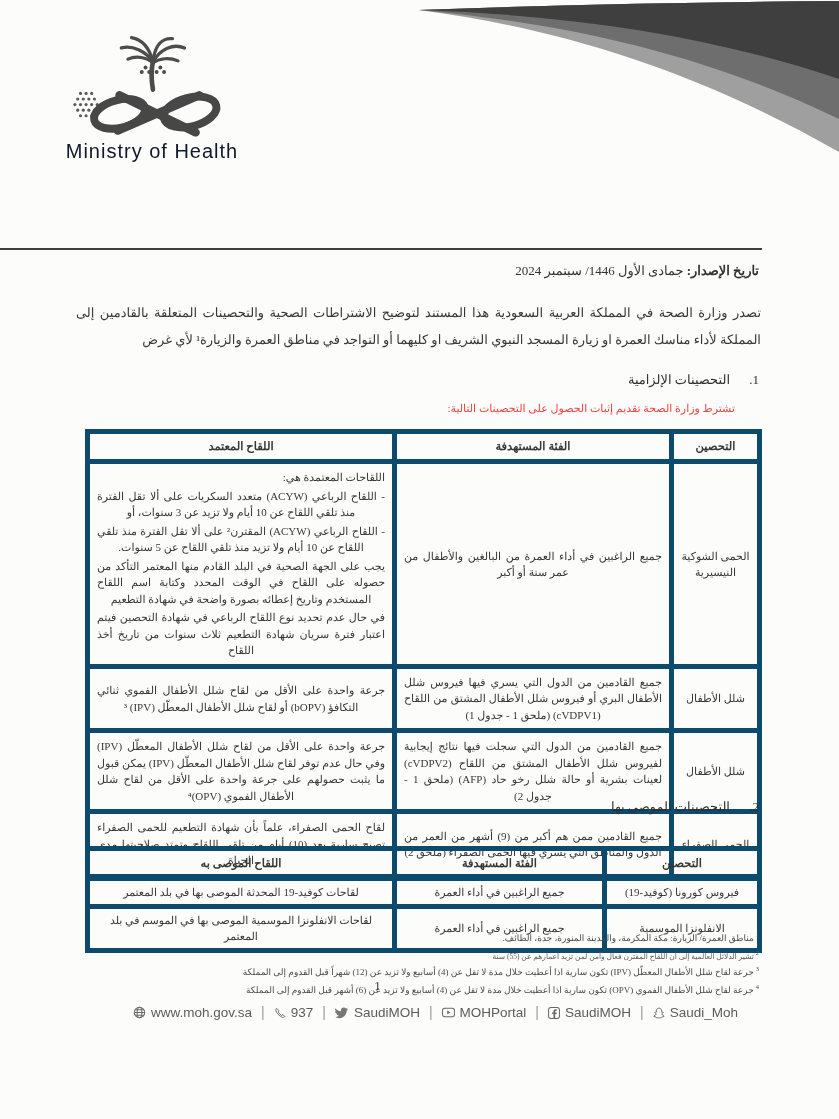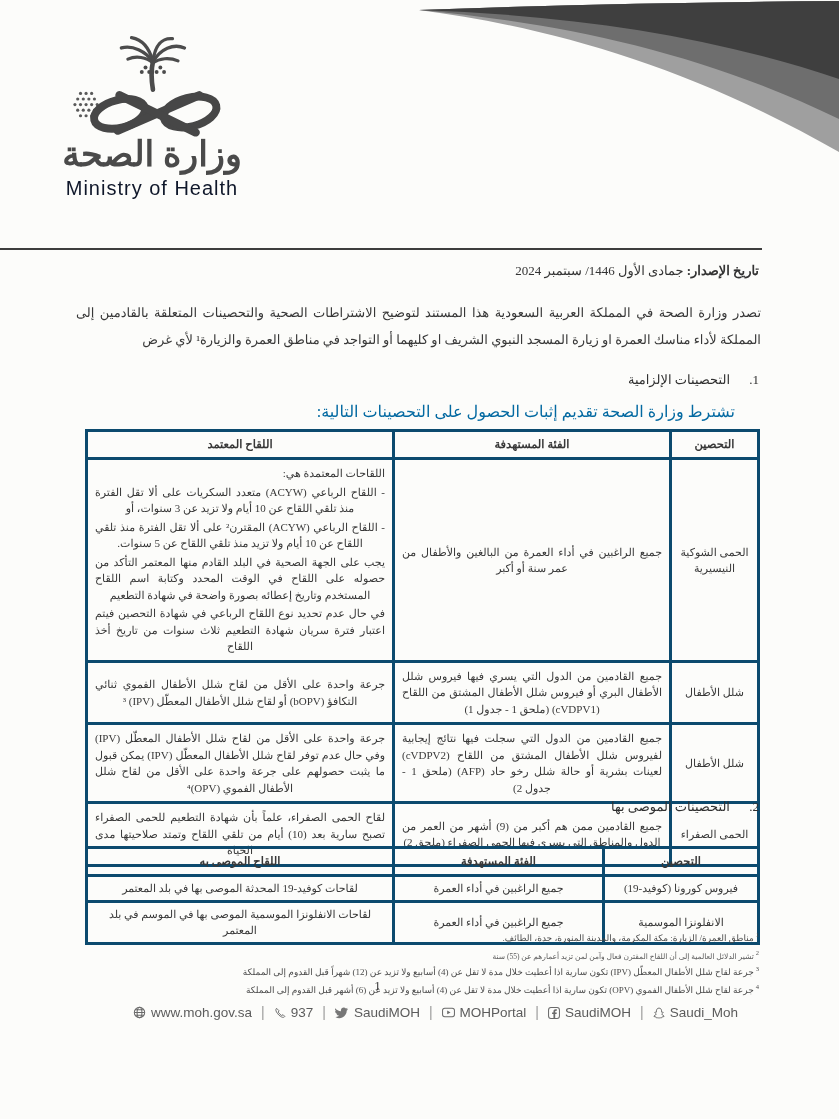--- a/index.html
+++ b/index.html
@@ -52,35 +52,35 @@
   
   .section-heading{
     position:absolute;right:80px;
     direction:rtl;font-size:13px;color:#303030;
   }
   .section-heading .num{display:inline-block;margin-left:16px;}
   .sec1{top:372px;}
   .sec2{top:799px;}
   .section-lead{
     position:absolute;right:104px;
-    direction:rtl;font-size:16px;color:#0369a1;text-align:right;
+    direction:rtl;font-size:11px;color:#ef4444;text-align:right;
   }
   .lead1{top:402px;}
   .lead2{top:825px;}
   
   table.req{
     position:absolute;left:85px;width:672px;
     border-collapse:collapse;direction:rtl;
     font-size:11px;color:#383838;line-height:1.5;
     table-layout:fixed;
   }
   .t1{top:429px;}
   .t2{top:846px;}
   table.req th,table.req td{
-    border:3px solid #0c4a6e;
+    border:5px solid #0c4a6e;
     padding:3px 7px;
     vertical-align:middle;
   }
   table.req th{font-weight:700;text-align:center;font-size:11.5px;padding:4px 7px;}
   td.c-vax{text-align:center;}
   td.c-target{text-align:center;}
   td.c-shot{text-align:center;}
   td.c-shot p,td.c-target p{margin:2px 0;text-align:justify;text-align-last:center;}
   td.c-shot p.r{text-align:right;text-align-last:right;}
   .t1 col.vacc{width:88px;}
@@ -170,21 +170,20 @@
           <circle cx="30" cy="88" r="1.7"></circle>
       </g>
 
       <g stroke="#474747" fill="none" stroke-linecap="round">
         <ellipse cx="60" cy="86" rx="28" ry="15" transform="rotate(-14 60 86)" stroke-width="8.5"></ellipse>
         <ellipse cx="136" cy="84" rx="29" ry="15.5" transform="rotate(-14 136 84)" stroke-width="8.5"></ellipse>
         <path d="M58,104 L146,66" stroke-width="9"></path>
         <path d="M60,66 L142,106" stroke-width="9"></path>
       </g>
     </svg>
-    <div class="logo-ar">وزارة الصحة</div>
     <div class="logo-en">Ministry of Health</div>
   </div>
 
   <div class="title-rule"></div>
 
   <div class="issue-date">
     <b>تاريخ الإصدار:</b>
     <span>جمادى الأول 1446/ سبتمبر 2024</span>
   </div>
 

